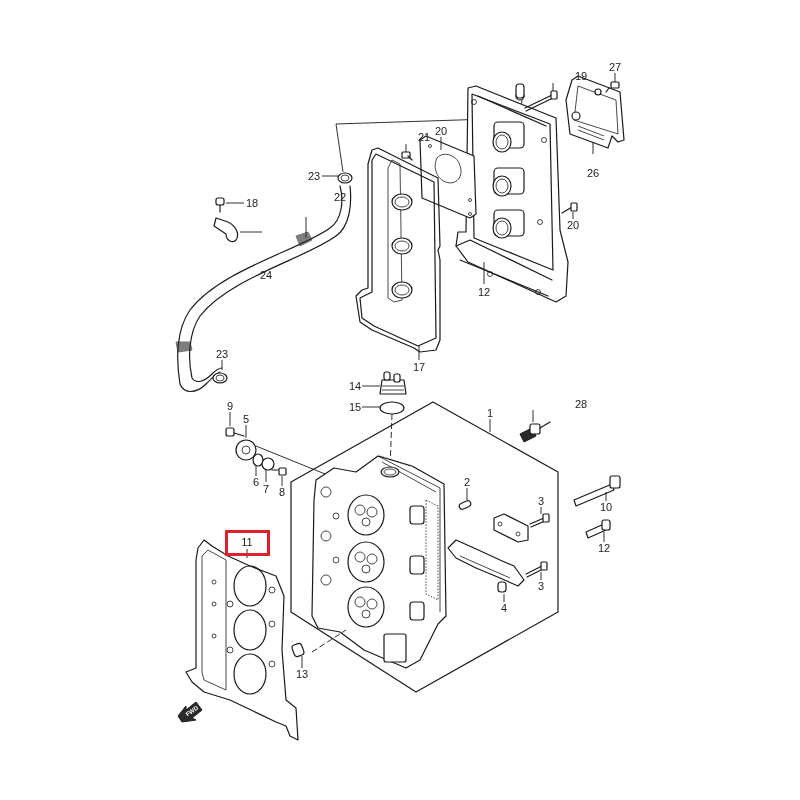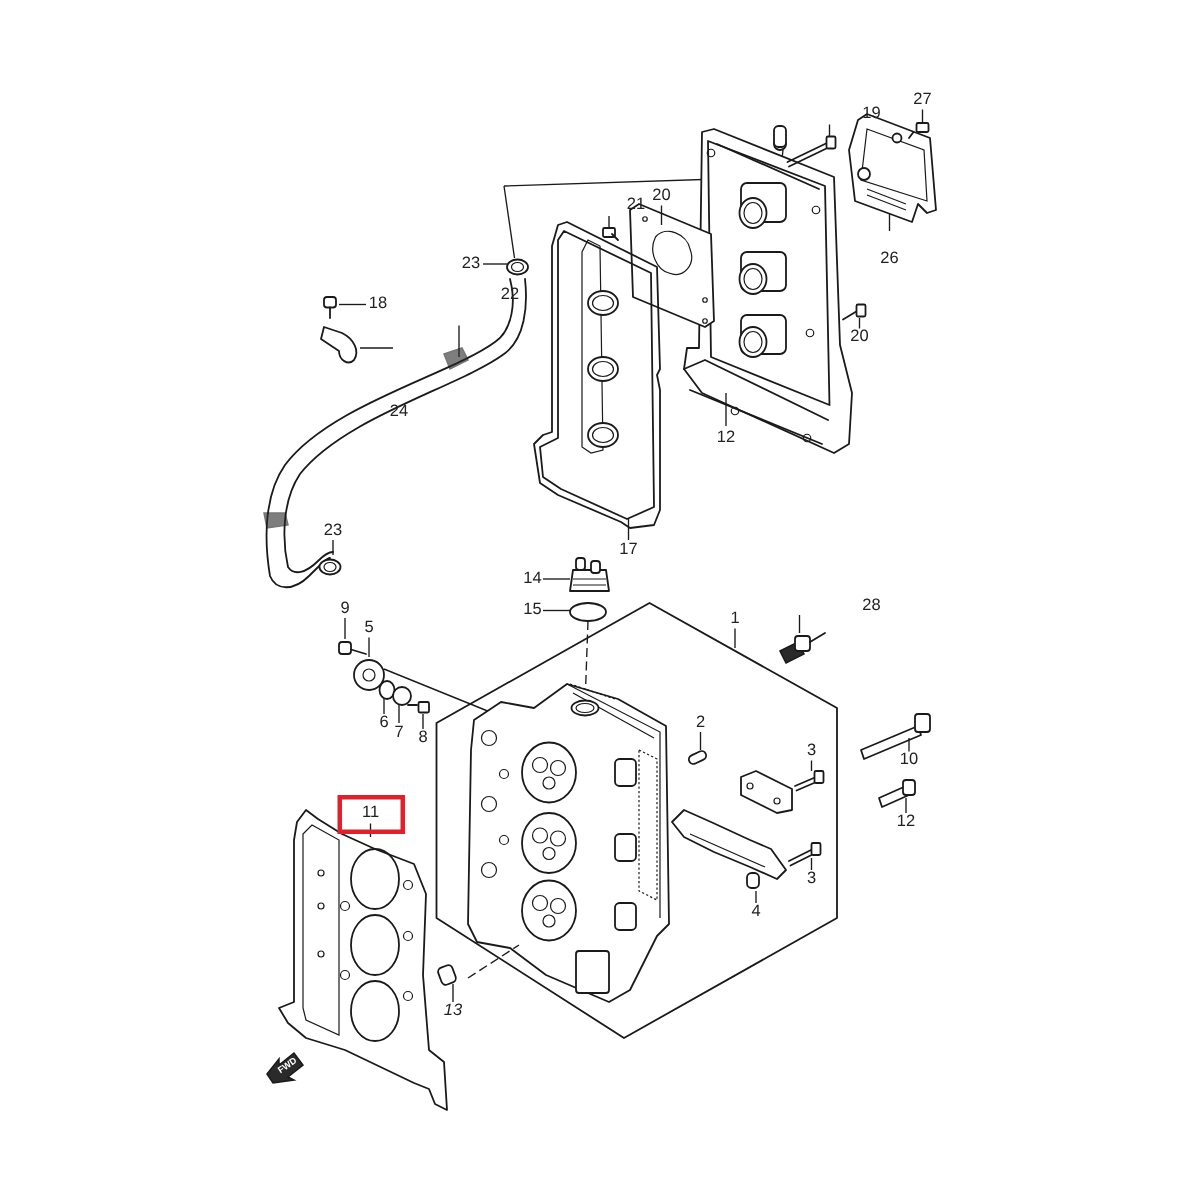--- a/index.html
+++ b/index.html
@@ -307,21 +307,21 @@
   <div class="lbl" style="left:541px;top:586px;">3</div>
   <div class="lbl" style="left:504px;top:608px;">4</div>
   <div class="lbl" style="left:246px;top:419px;">5</div>
   <div class="lbl" style="left:256px;top:482px;">6</div>
   <div class="lbl" style="left:266px;top:489px;">7</div>
   <div class="lbl" style="left:282px;top:492px;">8</div>
   <div class="lbl" style="left:230px;top:406px;">9</div>
   <div class="lbl" style="left:606px;top:507px;">10</div>
   <div class="lbl" style="left:247px;top:542px;">11</div>
   <div class="lbl" style="left:604px;top:548px;">12</div>
-  <div class="lbl" style="left:302px;top:674px;font-style:italic;">13</div>
+  <div class="lbl" style="left:302px;top:674px;">13</div>
   <div class="lbl" style="left:355px;top:386px;">14</div>
   <div class="lbl" style="left:355px;top:407px;">15</div>
   <div class="lbl" style="left:484px;top:292px;">12</div>
   <div class="lbl" style="left:419px;top:367px;">17</div>
   <div class="lbl" style="left:573px;top:225px;">20</div>
   <div class="lbl" style="left:553px;top:76px;margin-left:28px;">19</div>
   <div class="lbl" style="left:441px;top:131px;">20</div>
   <div class="lbl" style="left:406px;top:137px;margin-left:18px;">21</div>
   <div class="lbl" style="left:306px;top:197px;margin-left:34px;">22</div>
   <div class="lbl" style="left:314px;top:176px;">23</div>

